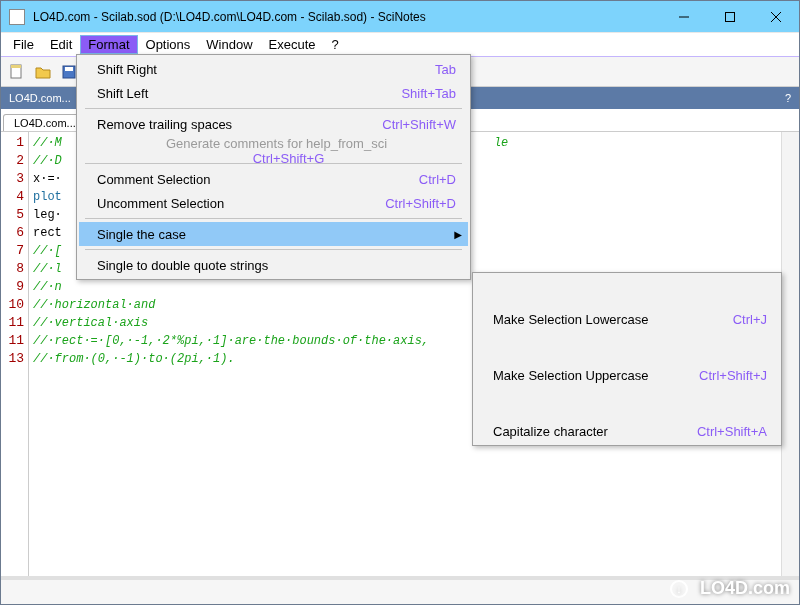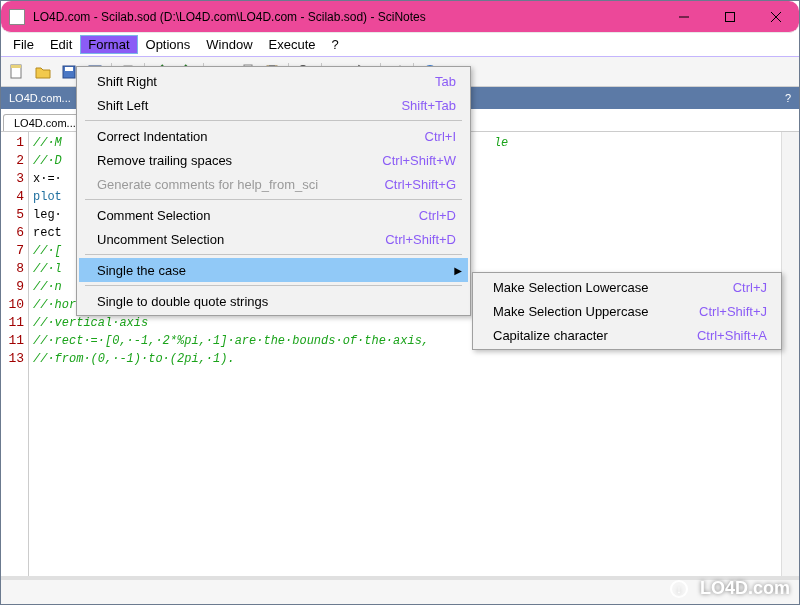--- a/index.html
+++ b/index.html
@@ -7,21 +7,21 @@
     margin: 0;
     font-family: "Segoe UI", Tahoma, sans-serif;
     font-size: 13px;
     background: #fff;
     width: 800px;
     height: 605px;
     overflow: hidden;
     position: relative;
   }
   .window { border: 1px solid #6b7a8f; width: 100%; height: 100%; display: flex; flex-direction: column; }
-  .titlebar { height: 32px; display: flex; align-items: center; background: #ec4899; border-bottom: 1px solid #e8e8e8; border-radius: 10px; }
+  .titlebar { height: 32px; display: flex; align-items: center; background: #7dd3fc; border-bottom: 1px solid #e8e8e8; }
   .titlebar .app-icon { width: 16px; height: 16px; margin: 0 8px; background: #fff; border: 1px solid #888; }
   .titlebar .title { flex: 0 0 auto; font-size: 12px; color: #000; }
   .titlebar .spacer { flex: 1; }
   .win-btn { width: 46px; height: 32px; display: flex; align-items: center; justify-content: center; }
   .win-btn svg { width: 10px; height: 10px; }
   .menubar { height: 24px; display: flex; align-items: center; padding: 0 4px; background: #fff; border-bottom: 1px solid #c4b5fd; }
   .menubar .menu-item { padding: 2px 8px; font-size: 13px; color: #000; }
   .menubar .menu-item.open { background: #8b5cf6; border: 1px solid #7ab6e8; padding: 1px 7px; }
   .toolbar { height: 30px; display: flex; align-items: center; padding: 2px 6px; gap: 6px; background: #f5f5f5; border-bottom: 1px solid #d0d0d0; }
   .tb-btn { width: 20px; height: 20px; display: flex; align-items: center; justify-content: center; }
@@ -52,26 +52,26 @@
     display: flex;
     align-items: center;
     height: 24px;
     padding: 0 12px 0 18px;
     min-width: 330px;
     color: #000;
     position: relative;
   }
   .dropdown-menu .mi .label { flex: 1; }
   .dropdown-menu .mi .shortcut { color: #8b5cf6; margin-left: 24px; }
-  .dropdown-menu .mi.disabled { color: #9a9a9a; }
+  .dropdown-menu .mi.disabled { color: #9a9a9a; flex-direction: column; }
   .dropdown-menu .mi.highlight { background: #91c9f7; }
   .dropdown-menu .mi .arrow { position: absolute; right: 6px; font-size: 10px; }
   .dropdown-menu .sep { height: 1px; background: #c4c4c4; margin: 3px 6px; }
   .submenu { position: absolute; }
-  .submenu .mi { min-width: 250px; }
+  .submenu .mi { min-width: 250px; margin-top: 32px; }
   .watermark {
     position: absolute; bottom: 6px; right: 10px; color: #fff;
     font-size: 18px; font-weight: 600; text-shadow: 0 0 4px rgba(0,0,0,0.5);
     display: flex; align-items: center; gap: 12px; z-index: 999;
   }
   .wm-icon { width: 18px; height: 18px; border: 2px solid #fff; border-radius: 50%; display:flex;align-items:center;justify-content:center;font-size:11px;}
 </style>
 </head>
 <body>
 
@@ -234,34 +234,30 @@
         <div class="ln">11</div>
         <div class="ln">13</div>
       </div>
     <div class="code" id="code"><div class="line"><span class="c-comment">//·M</span><span>                                                            </span><span class="c-comment">le</span></div><div class="line"><span class="c-comment">//·D</span></div><div class="line"><span class="c-black">x·=·</span></div><div class="line"><span class="c-kw">plot</span></div><div class="line"><span class="c-black">leg·</span></div><div class="line"><span class="c-black">rect</span></div><div class="line"><span class="c-comment">//·[</span></div><div class="line"><span class="c-comment">//·l</span></div><div class="line"><span class="c-comment">//·n</span></div><div class="line"><span class="c-comment">//·horizontal·and</span></div><div class="line"><span class="c-comment">//·vertical·axis</span></div><div class="line"><span class="c-comment">//·rect·=·[0,·-1,·2*%pi,·1]·are·the·bounds·of·the·axis,</span></div><div class="line"><span class="c-comment">//·from·(0,·-1)·to·(2pi,·1).</span></div></div>
     <div class="right-gutter"></div>
   </div>
 
   <div class="statusbar"></div>
 </div>
 
-<div class="dropdown-menu" style="left:76px; top:66px; width:395px;" id="format-menu">
+<div class="dropdown-menu" style="left:76px; top:54px; width:395px;" id="format-menu">
     <div class="mi">
       <span class="label">Shift Right</span>
       <span class="shortcut">Tab</span>
     </div>
     <div class="mi">
       <span class="label">Shift Left</span>
       <span class="shortcut">Shift+Tab</span>
     </div>
     <div class="sep"></div>
-    <div class="mi">
-      <span class="label">Correct Indentation</span>
-      <span class="shortcut">Ctrl+I</span>
-    </div>
     <div class="mi">
       <span class="label">Remove trailing spaces</span>
       <span class="shortcut">Ctrl+Shift+W</span>
     </div>
     <div class="mi disabled">
       <span class="label">Generate comments for help_from_sci</span>
       <span class="shortcut">Ctrl+Shift+G</span>
     </div>
     <div class="sep"></div>
     <div class="mi">

